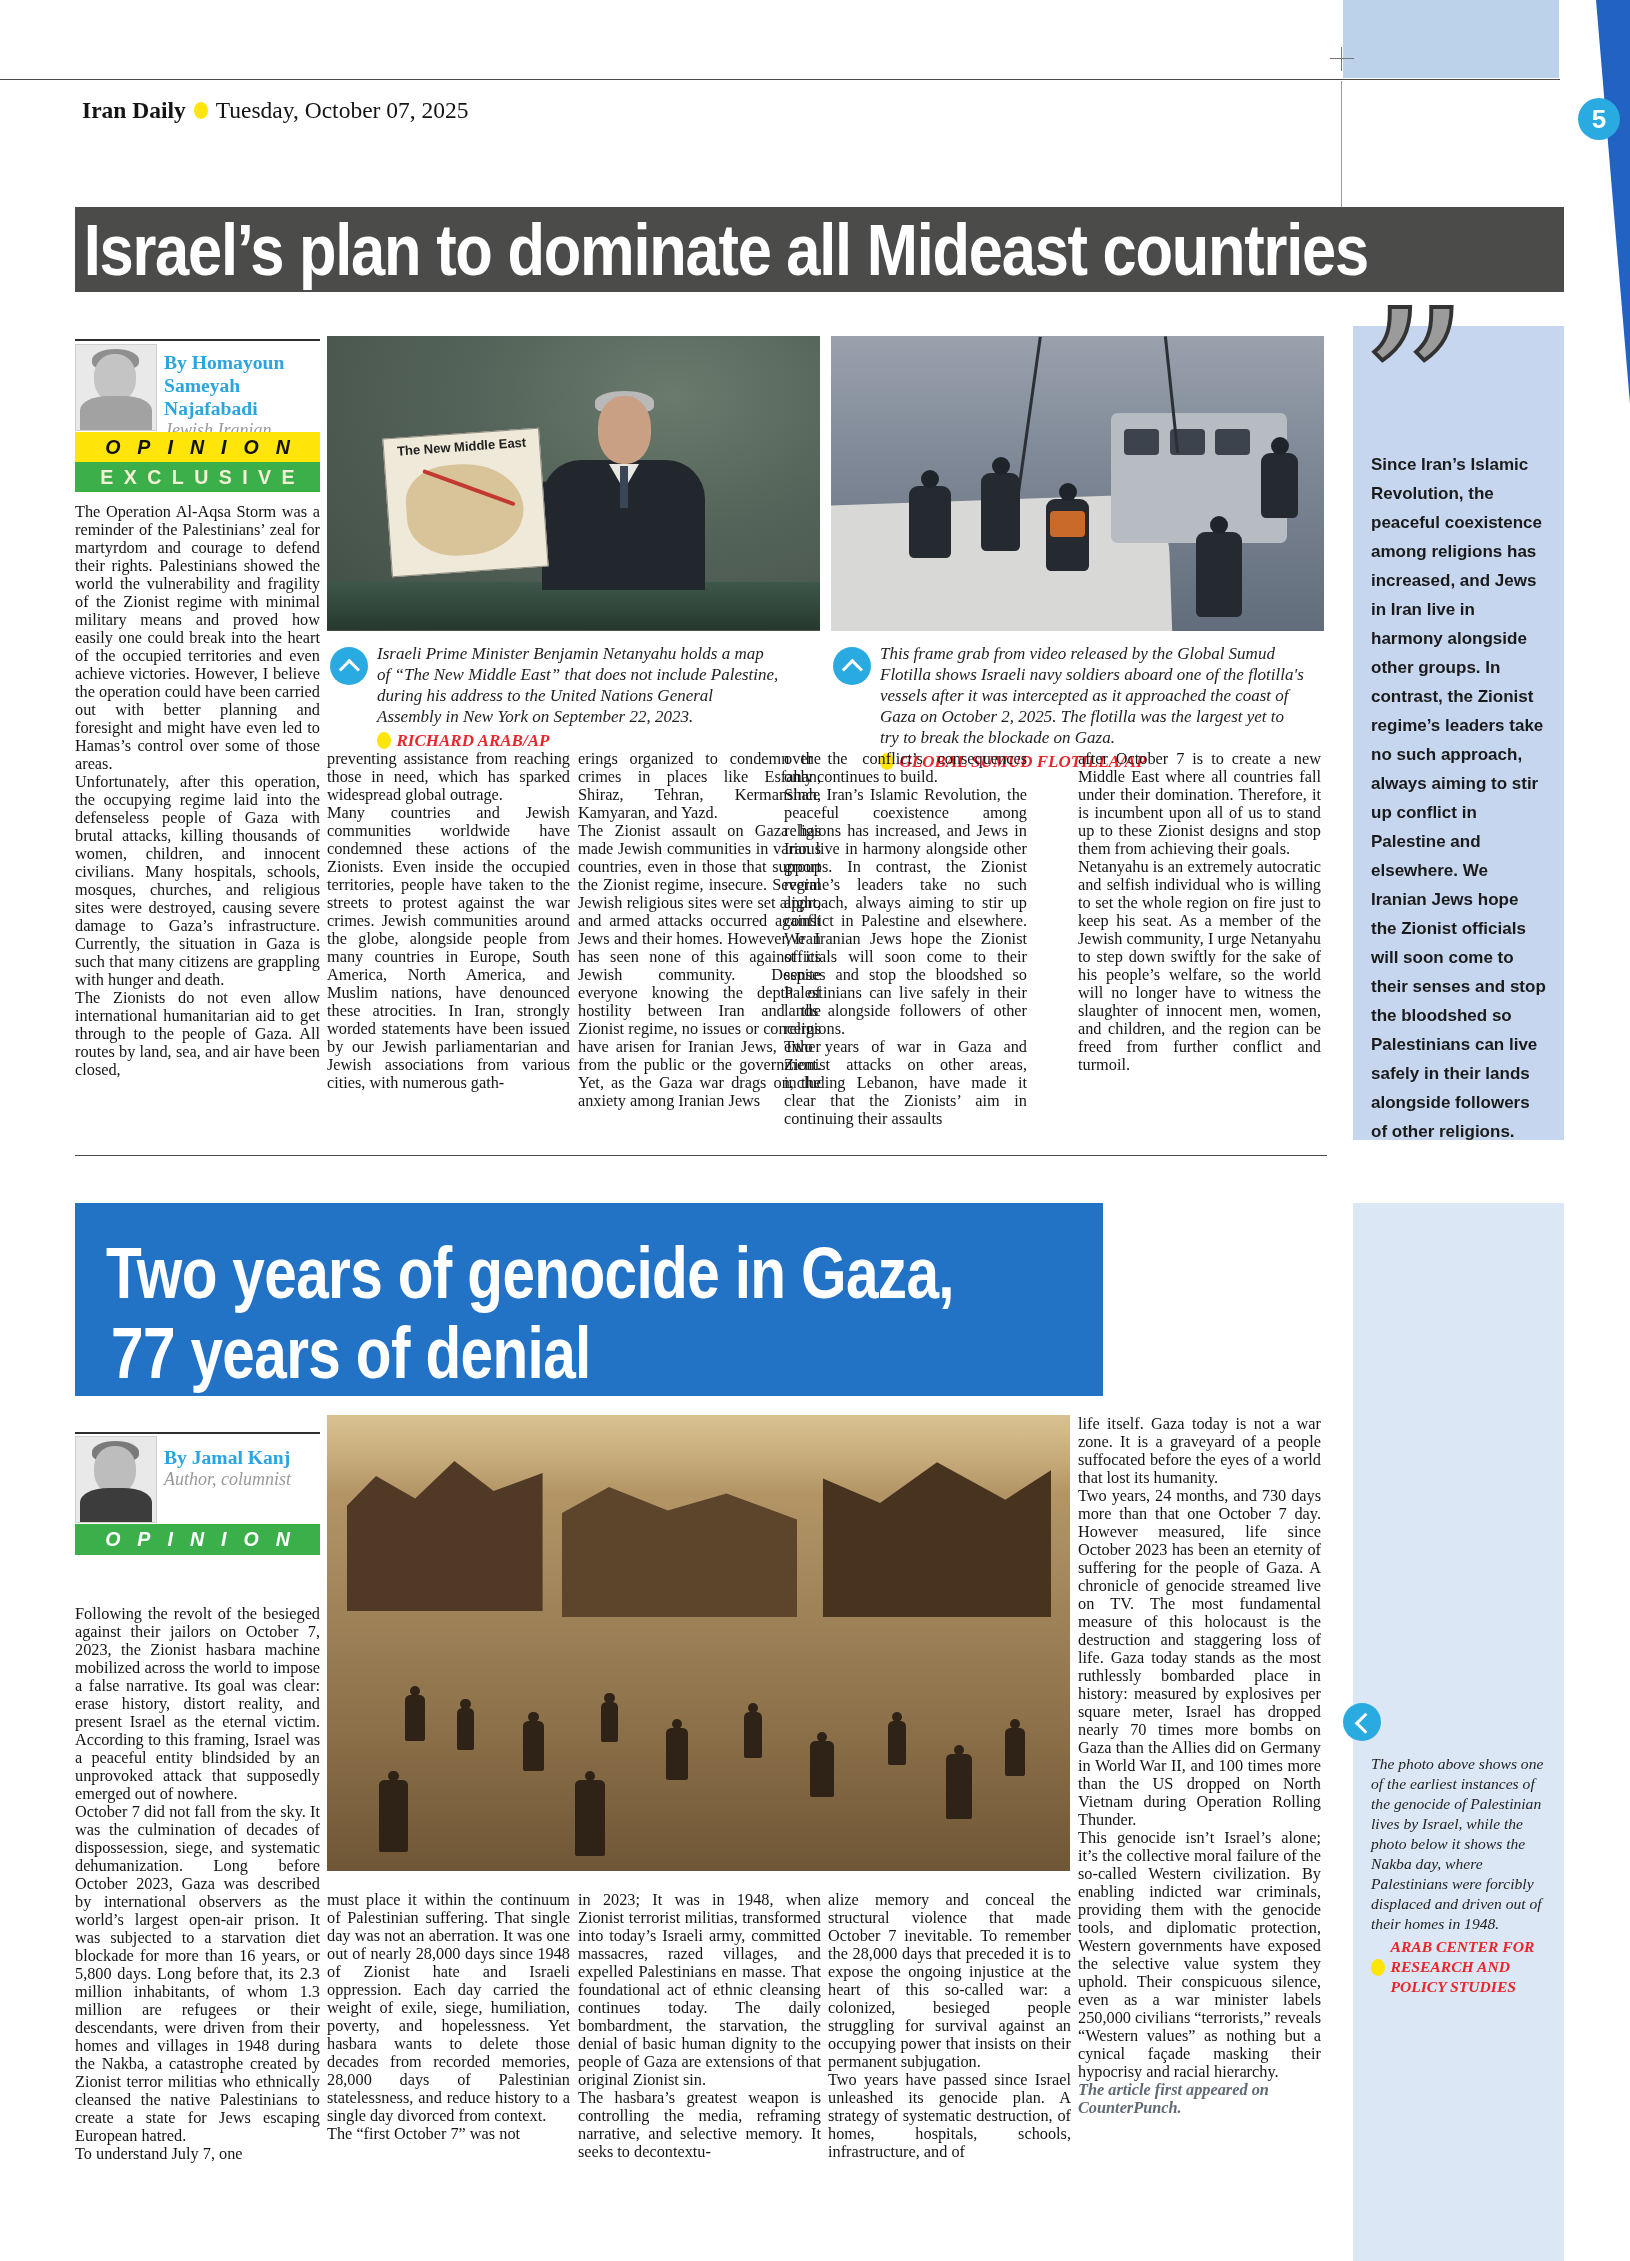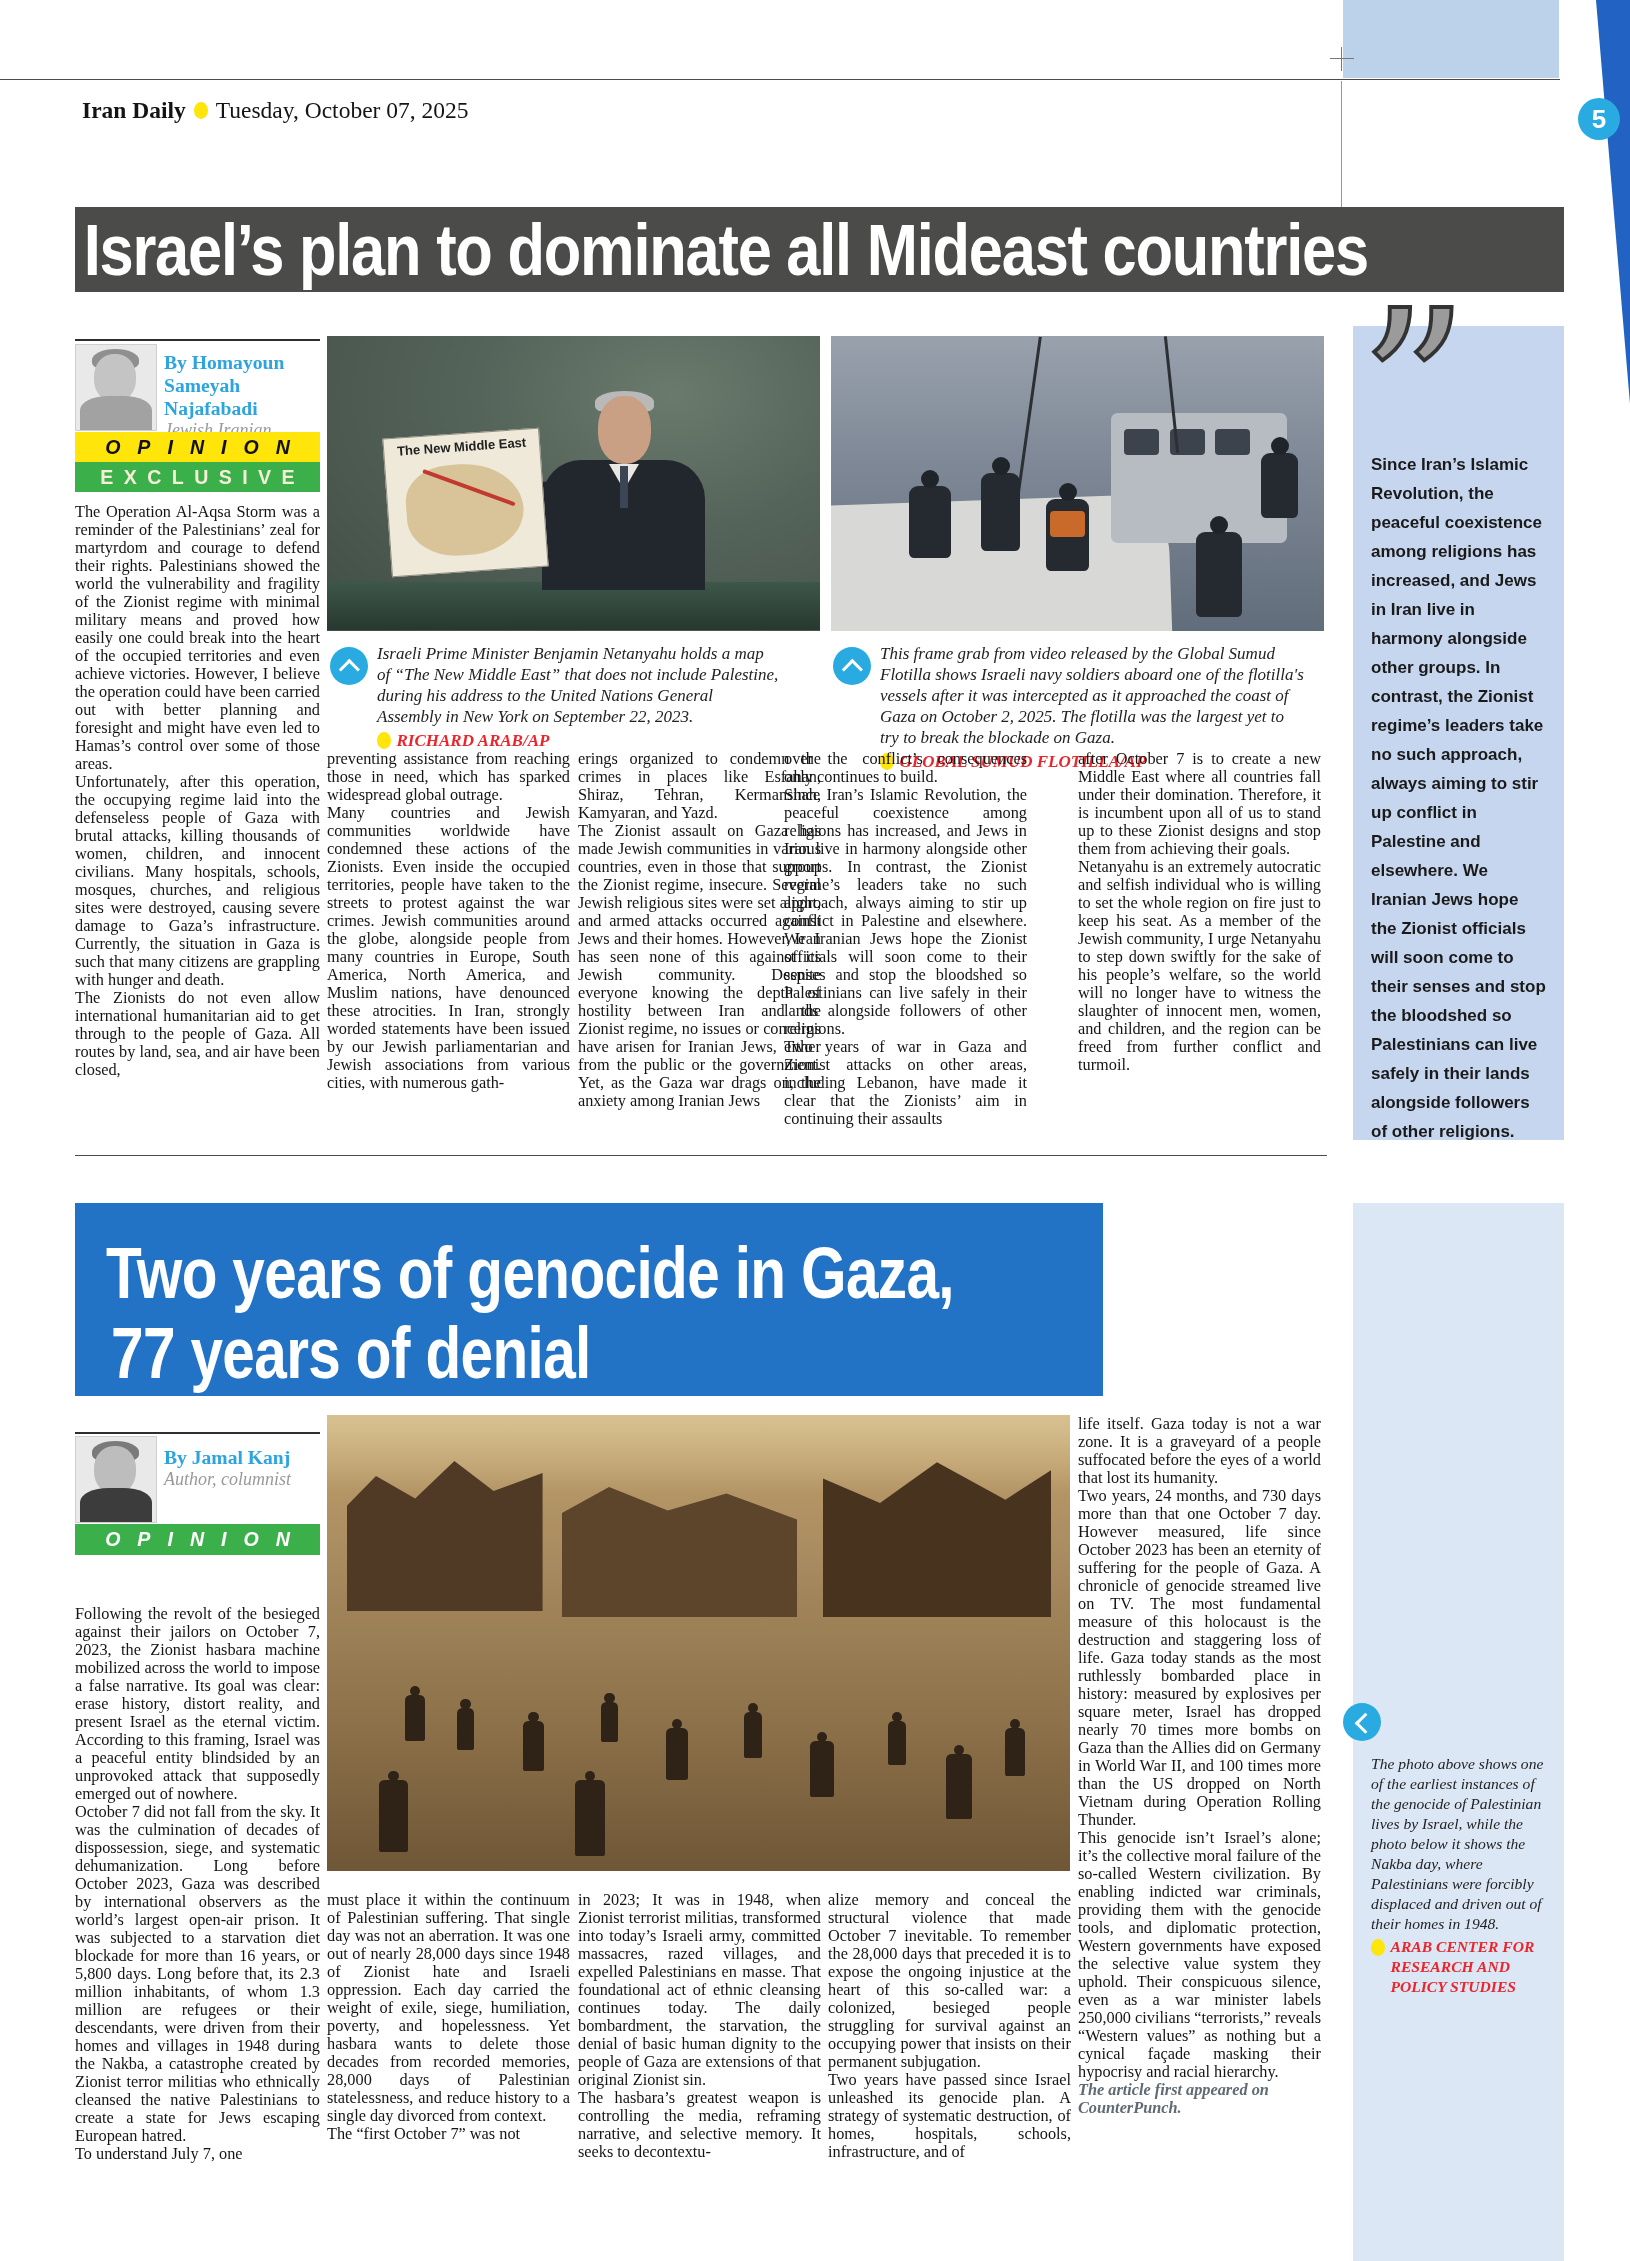--- a/index.html
+++ b/index.html
@@ -98,21 +98,21 @@
       background:linear-gradient(#c0a06c 0%,#a98c60 30%,#8a6f48 70%,#6f5636 100%);}
   .ruin{position:absolute;background:#503a26;}
   .haze{position:absolute;left:0;top:0;width:100%;height:78px;background:linear-gradient(#d8c191,rgba(216,193,145,0));}
   .fg{position:absolute;background:#2f2318;border-radius:5.2px 5.2px 2.6px 2.6px;}
   .fg::before{content:"";position:absolute;top:-9px;left:50%;margin-left:-5.2px;width:10.4px;height:10.4px;border-radius:50%;background:#2f2318;}
   .colpos2{top:1891px;width:243px;}
   .endnote{margin-top:17px;font-style:italic;font-weight:bold;color:#5f6a74;text-align:left;}
   #sb-panel{left:1353px;top:1203px;width:211px;height:1058px;background:#dce7f6;}
   #sb-circle{left:1343px;top:1703px;}
   #sb-caption{left:1371px;top:1754px;width:173px;font-size:15.6px;line-height:20px;}
-  #sb-caption .credit{font-size:15.6px;align-items:flex-start;}
+  #sb-caption .credit{font-size:15.6px;align-items:center;}
   #sb-caption .credit .ydot{flex:0 0 auto;margin-top:2px;}
 </style>
 </head>
 <body>
 
 <div id="page">
 
   <div class="abs" id="corner-block"></div>
   <div class="abs" id="corner-ribbon"></div>
   <div class="abs" id="top-rule"></div>

